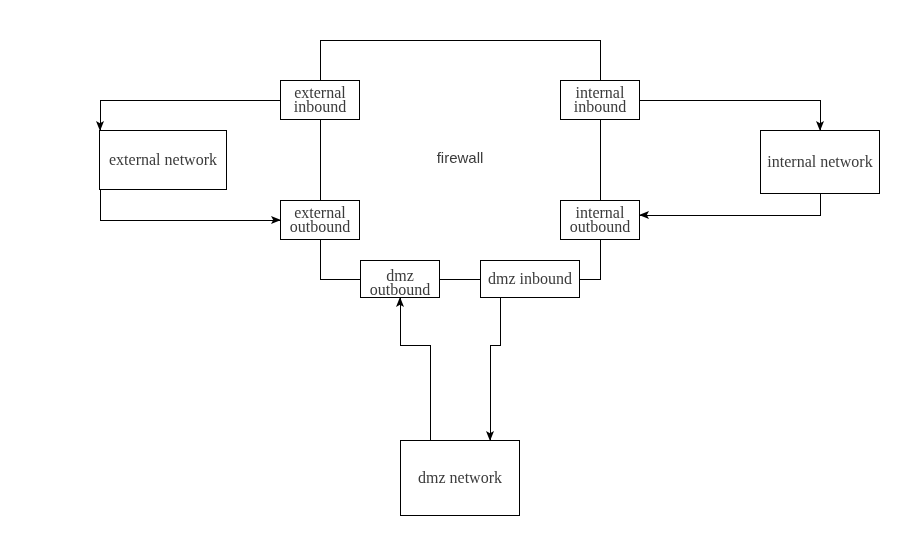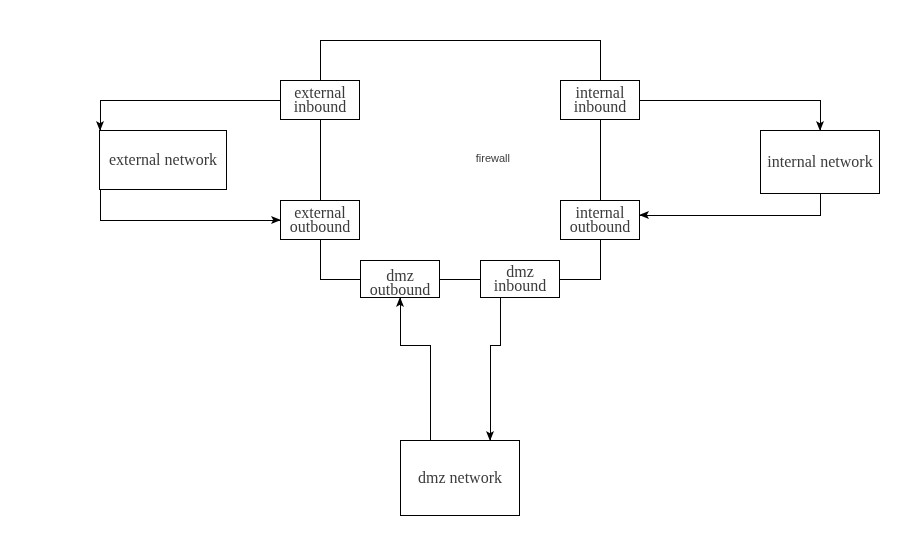--- a/index.html
+++ b/index.html
@@ -42,24 +42,24 @@
     z-index: 2;
   }
   .node-label {
     display: block;
     white-space: pre-line;
     padding: 0 2px;
   }
   .zone-label {
     position: absolute;
     color: #3b3b3b;
-    font-size: 11px;
+    font-size: 15px;
     line-height: 14px;
     font-family: "Liberation Sans", sans-serif;
-    text-align: right;
+    text-align: center;
     z-index: 2;
     white-space: nowrap;
   }
 </style>
 </head>
 <body>
 
 <div id="canvas">
 
   <svg id="wires" viewBox="0 0 920 540" width="920" height="540" xmlns="http://www.w3.org/2000/svg">
@@ -107,21 +107,21 @@
       <div class="node" style="left: 760px; top: 130px; width: 120px; height: 64px;">
         <span class="node-label">internal network</span>
       </div>
       <div class="node" style="left: 560px; top: 200px; width: 80px; height: 40px;">
         <span class="node-label">internal
 outbound</span>
       </div>
       <div class="node" style="left: 360px; top: 260px; width: 80px; height: 38px; align-items: flex-end;">
         <span class="node-label">dmz outbound</span>
       </div>
-      <div class="node" style="left: 480px; top: 260px; width: 80px; height: 38px;">
+      <div class="node" style="left: 480px; top: 260px; width: 100px; height: 38px;">
         <span class="node-label">dmz inbound</span>
       </div>
       <div class="node" style="left: 400px; top: 440px; width: 120px; height: 76px;">
         <span class="node-label">dmz network</span>
       </div>
     </div>
 
 </div>
 
 </body></html>

